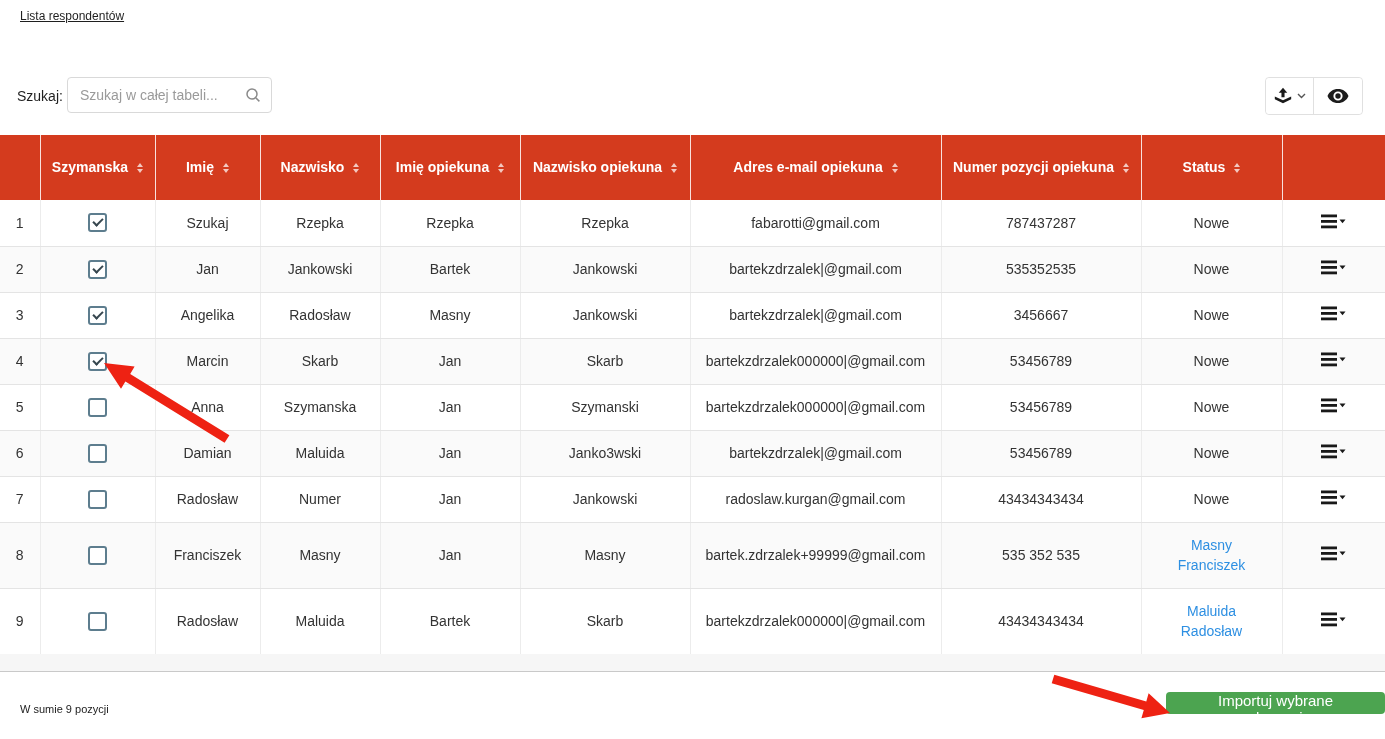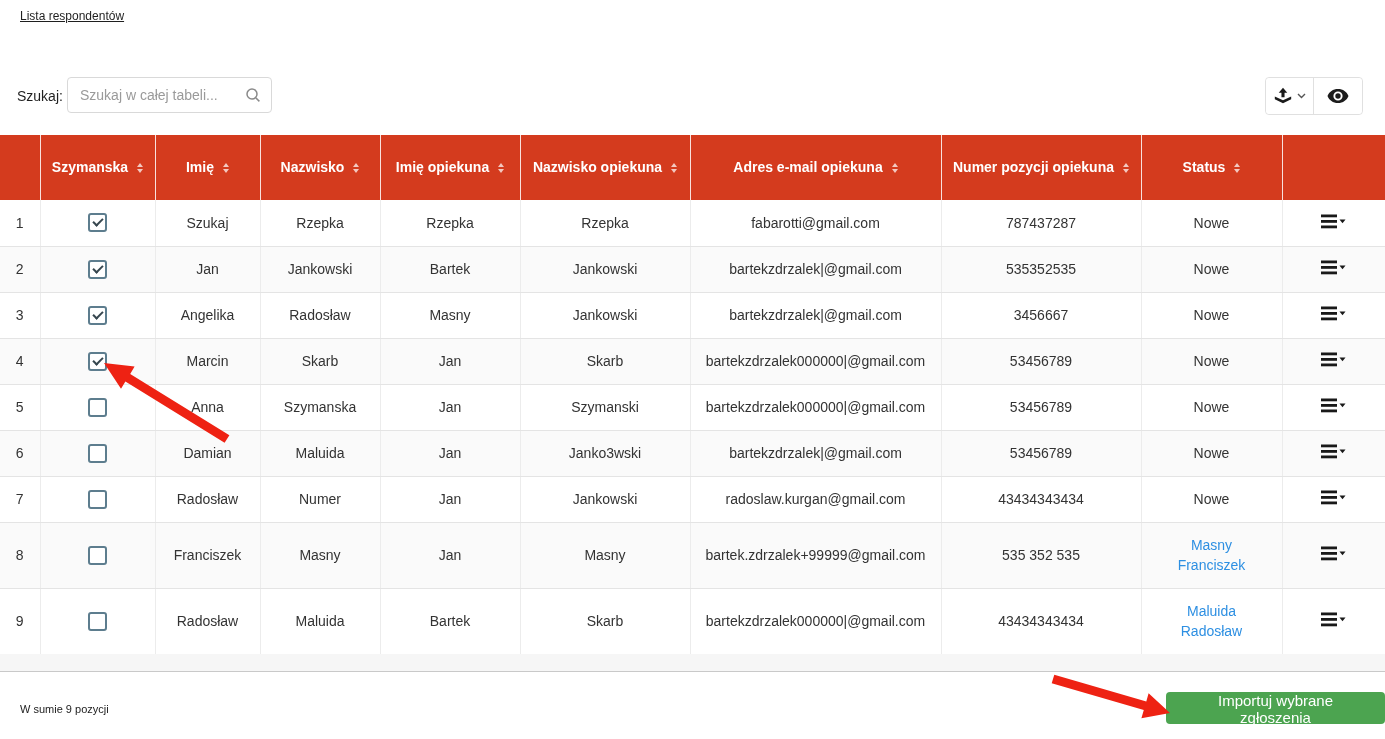--- a/index.html
+++ b/index.html
@@ -33,21 +33,21 @@
   .grid tbody td:last-child{border-right:none;}
   .checkbox{width:19px;height:19px;box-sizing:border-box;border:2px solid #5d7d8e;border-radius:3px;background:#fff;margin:0 auto;position:relative;cursor:pointer;}
   .checkbox.checked::after{content:"";position:absolute;left:3px;top:3px;width:8px;height:4px;
     border-left:2.5px solid #37474f;border-bottom:2.5px solid #37474f;transform:rotate(-45deg);}
   .status-link{display:block;color:#2d8fe2;line-height:20px;cursor:pointer;}
   .menu-btn{background:none;border:none;cursor:pointer;padding:2px 4px;}
   
   .scroll-strip{position:absolute;left:0;top:654px;width:1385px;height:18px;background:#f6f6f6;
     border-bottom:1px solid #c9c9c9;box-sizing:border-box;}
   .footer-summary{position:absolute;left:20px;top:703px;font-size:11px;color:#222;}
-  .import-btn{position:absolute;left:1166px;top:692px;height:32px;padding:0 17px;background:#4ca450;color:#fff;
+  .import-btn{position:absolute;left:1166px;top:692px;height:22px;padding:0 17px;background:#4ca450;color:#fff;
     border:none;border-radius:4px;font-size:15px;font-family:inherit;cursor:pointer;}
   .arrows{position:absolute;left:0;top:0;width:1385px;height:739px;pointer-events:none;z-index:10;}
 </style>
 </head>
 <body>
 
 <div class="page-title">Lista respondentów</div>
 
 <span class="search-label">Szukaj:</span>
 <div class="search-box">

